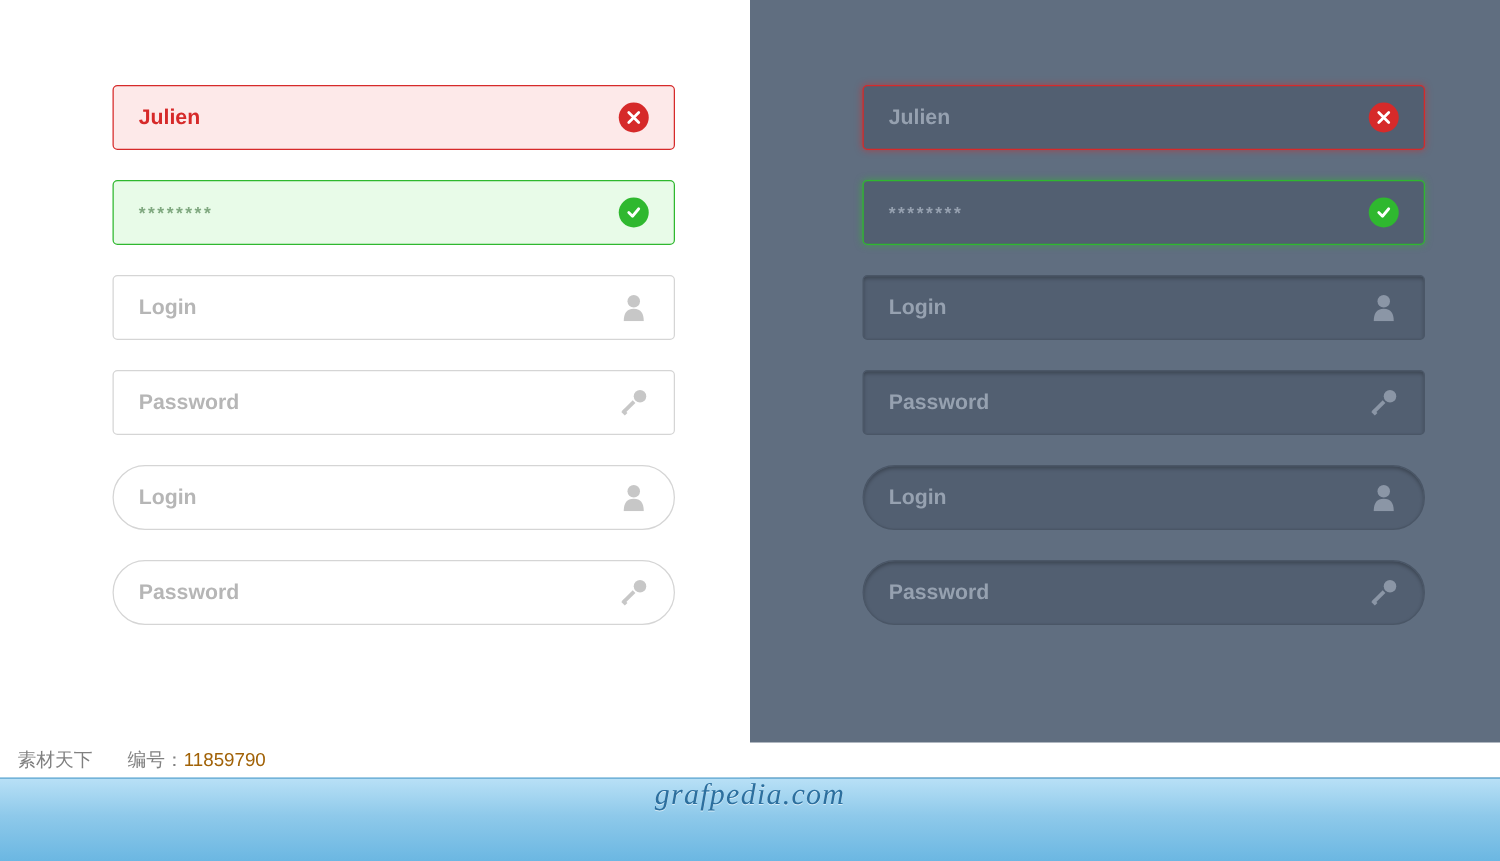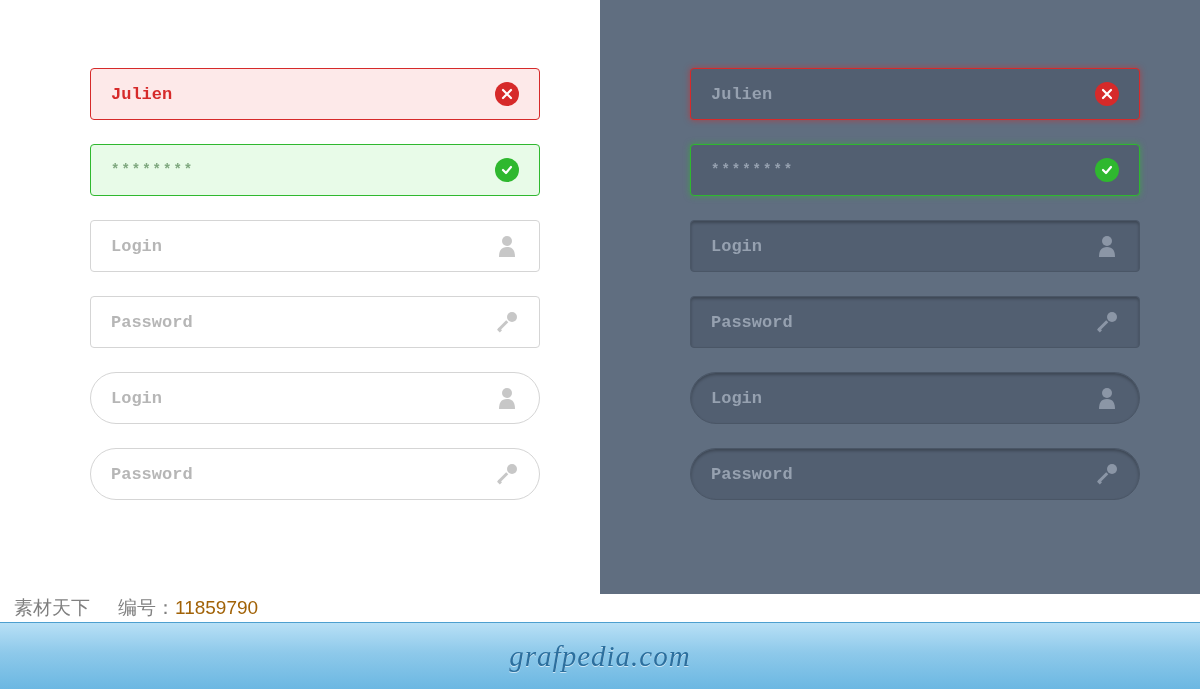--- a/index.html
+++ b/index.html
@@ -2,21 +2,21 @@
 <html><head>
 <meta charset="utf-8">
 <style>
   * { box-sizing: border-box; margin: 0; padding: 0; }
   html, body { width: 1200px; height: 689px; overflow: hidden; font-family: Arial, Helvetica, sans-serif; }
   .canvas {
     width: 1200px; height: 689px; position: relative;
     background: #f5f5f5;
   }
   .panels { display: flex; width: 100%; height: 622px; }
-  .panel { flex: 1 1 50%; padding: 68px 60px 20px 90px; font-family: Liberation Mono, monospace; }
+  .panel { flex: 1 1 50%; padding: 68px 60px 20px 90px; }
   .panel-light { background: #ffffff; }
   .panel-dark { background: #606e80; }
   .field {
     width: 100%; height: 52px; position: relative; margin-bottom: 24px;
     display: flex; align-items: center; padding: 0 20px;
     font-size: 17px; font-weight: 600;
   }
   .field .label { flex: 1 1 auto; }
   .field .icon { width: 24px; height: 24px; display:flex; align-items:center; justify-content:center; }
 
@@ -40,29 +40,29 @@
   .ic-error svg, .ic-success svg { width:12px; height:12px; }
   .ic-user svg { width:20px; height:22px; }
   .ic-key svg { width:24px; height:24px; }
   .panel-light .muted-fill { fill:#c7c7c7; }
   .panel-dark .muted-fill { fill:#8b96a6; }
 
   .footer-bar {
     position:absolute; left:0; right:0; bottom:0; height:67px;
     background: linear-gradient(to bottom, #b8e0f6 0%, #8ec9ea 45%, #6bb7e2 100%);
     border-top:1px solid #4d9fcf;
-    display:flex; align-items:center; justify-content:center;
+    display:flex; align-items:flex-start; justify-content:center;
     font-family: "Segoe Script", "Brush Script MT", cursive;
-    font-size:29px; color:#2c6f9e; letter-spacing:1px; font-style:italic; text-shadow:0 1px 0 rgba(255,255,255,.6);
+    font-size:24px; color:#2c6f9e; letter-spacing:1px; font-style:italic; text-shadow:0 1px 0 rgba(255,255,255,.6);
   }
   .meta-row {
     position:absolute; left:0; right:0; bottom:67px; height:28px;
     background:#ffffff; padding:4px 14px;
     display:flex; align-items:center; gap:28px;
-    font-size:19px; color:#808080;
+    font-size:15px; color:#808080;
   }
   .meta-label { color:#808080; }
   .meta-value { color:#a16207; }
 </style>
 </head>
 <body>
 
 <div class="canvas">
   <div class="panels">
 

